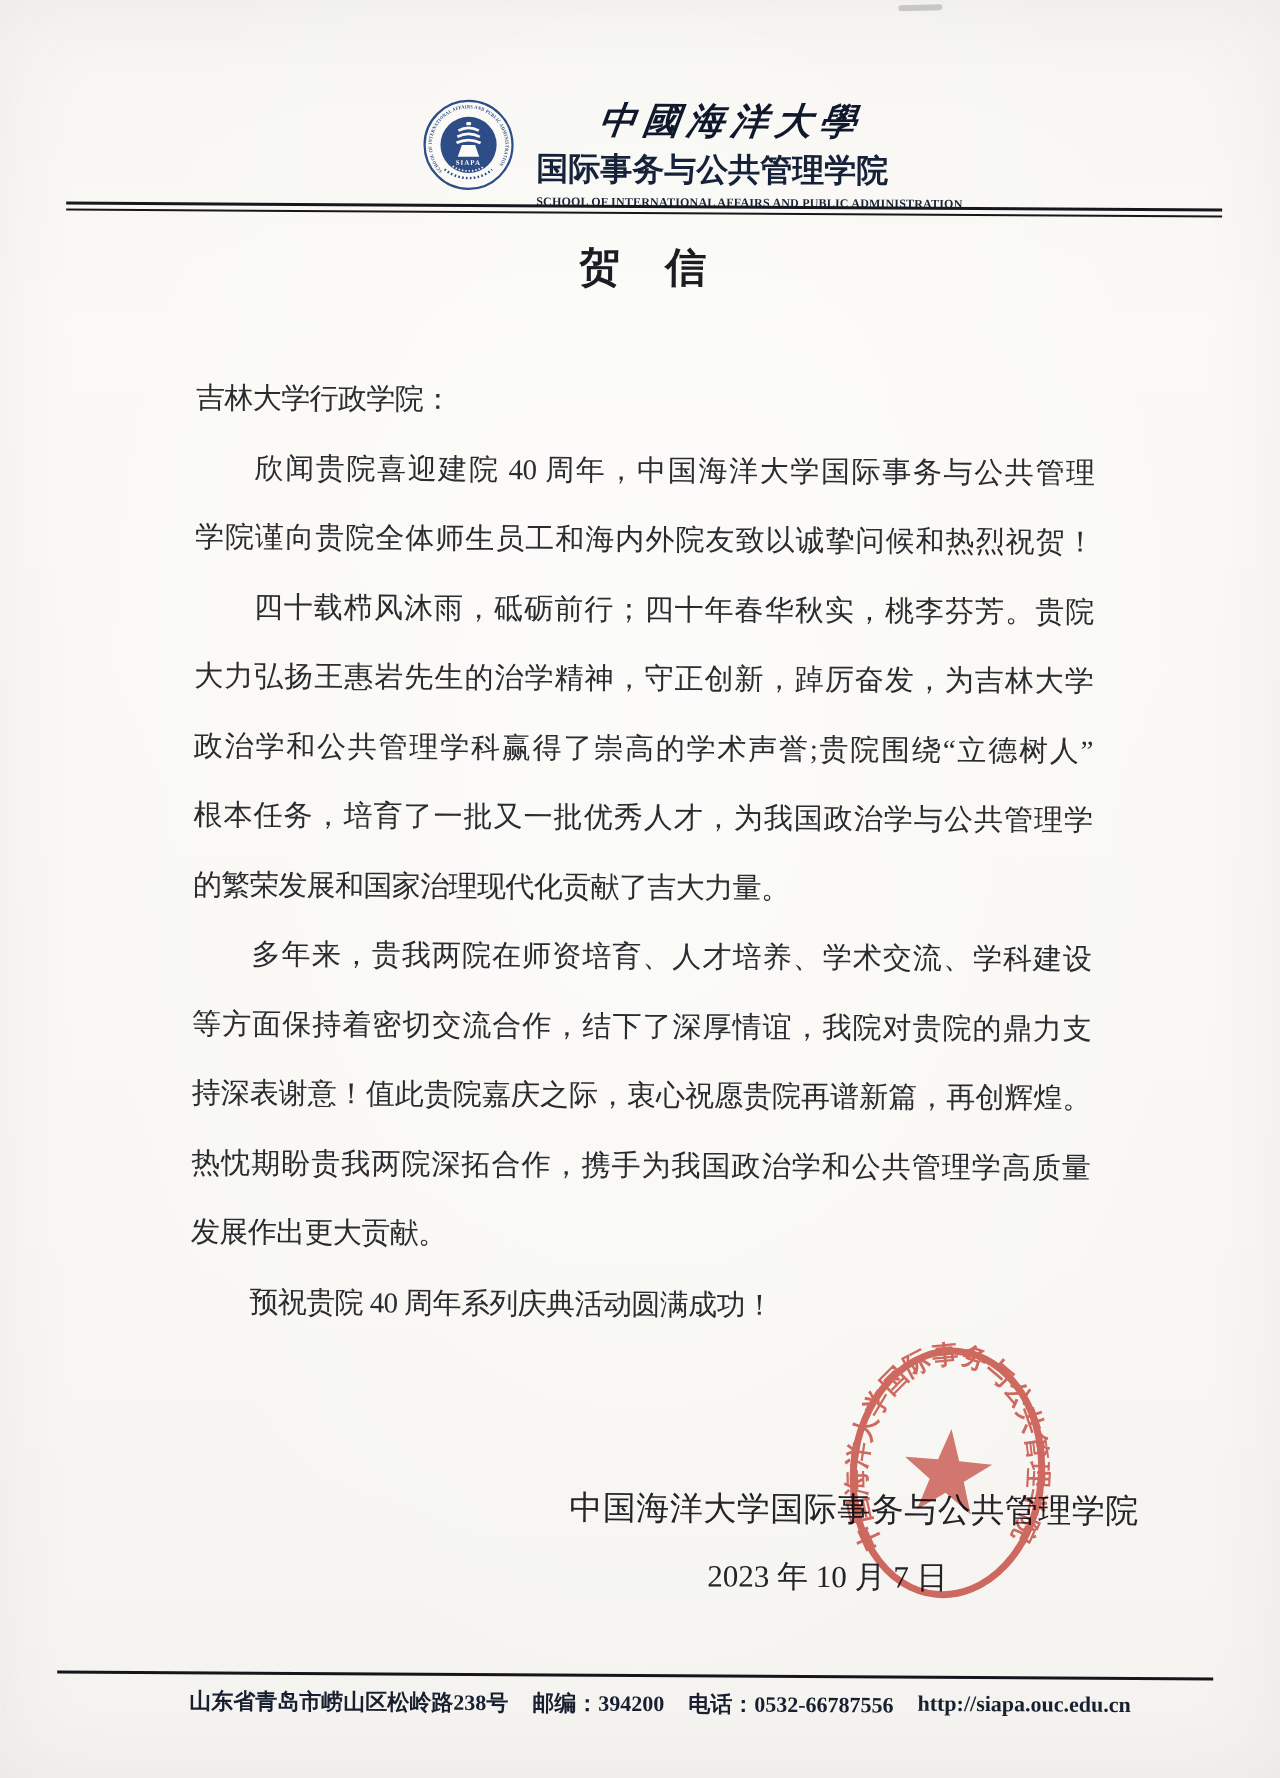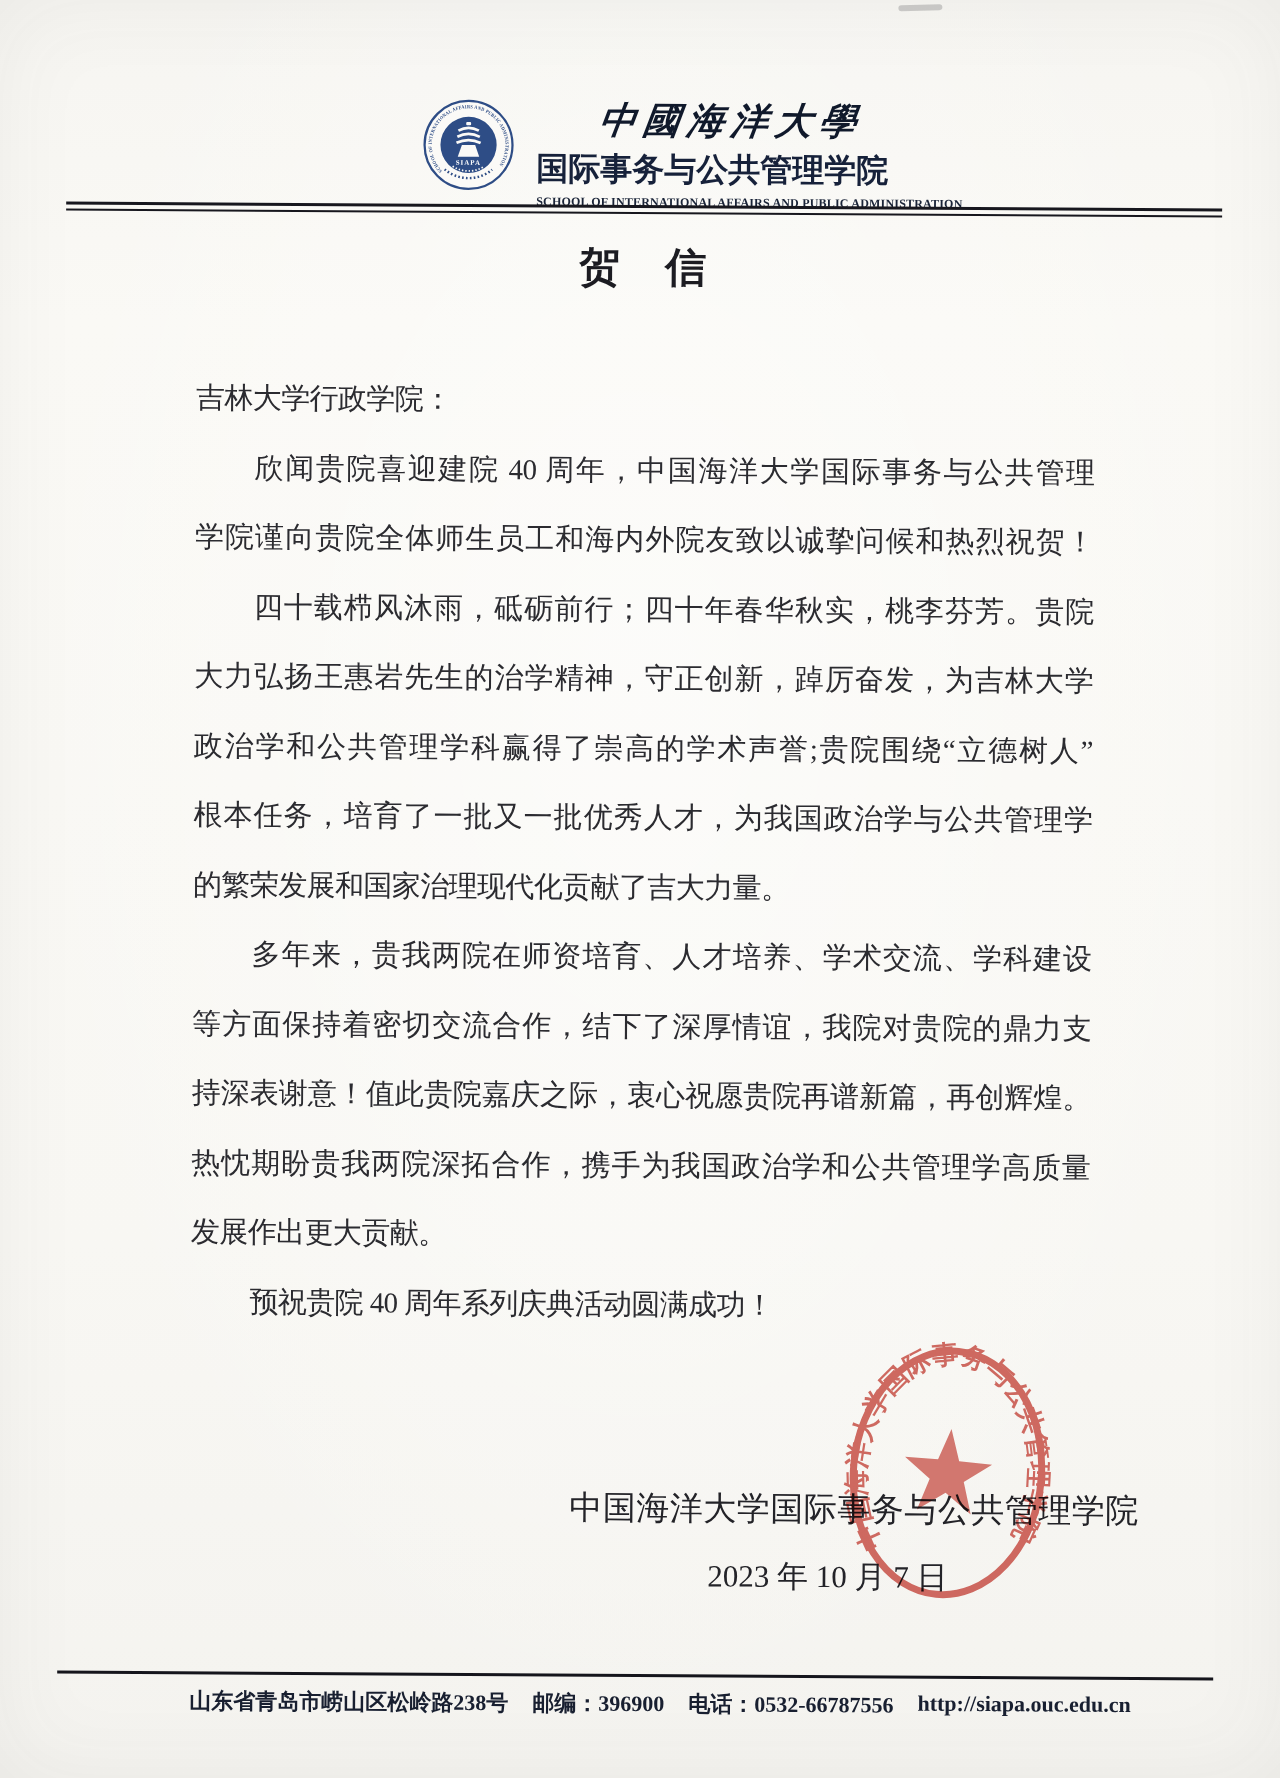--- a/index.html
+++ b/index.html
@@ -132,18 +132,18 @@
         <text font-size="26" font-weight="600" fill="#c4493f">
           <textPath href="#sealArc" textLength="445" lengthAdjust="spacingAndGlyphs">中国海洋大学国际事务与公共管理学院</textPath>
         </text>
         <path d="M108,94 L118.6,125.4 L151.7,125.8 L125.1,145.6 L135,177.2 L108,158 L81,177.2 L90.9,145.6 L64.3,125.8 L97.4,125.4 Z" fill="#c4493f" fill-opacity=".9"></path>
       </svg>
     </div>
 
     <div class="rule-footer"></div>
     <div class="footer-text">
       <span>山东省青岛市崂山区松岭路238号</span>
-      <span>邮编：396900</span>
+      <span>邮编：394200</span>
       <span>电话：0532-66787556</span>
       <span>http://siapa.ouc.edu.cn</span>
     </div>
   </div>
 </div>
 
 </body></html>

